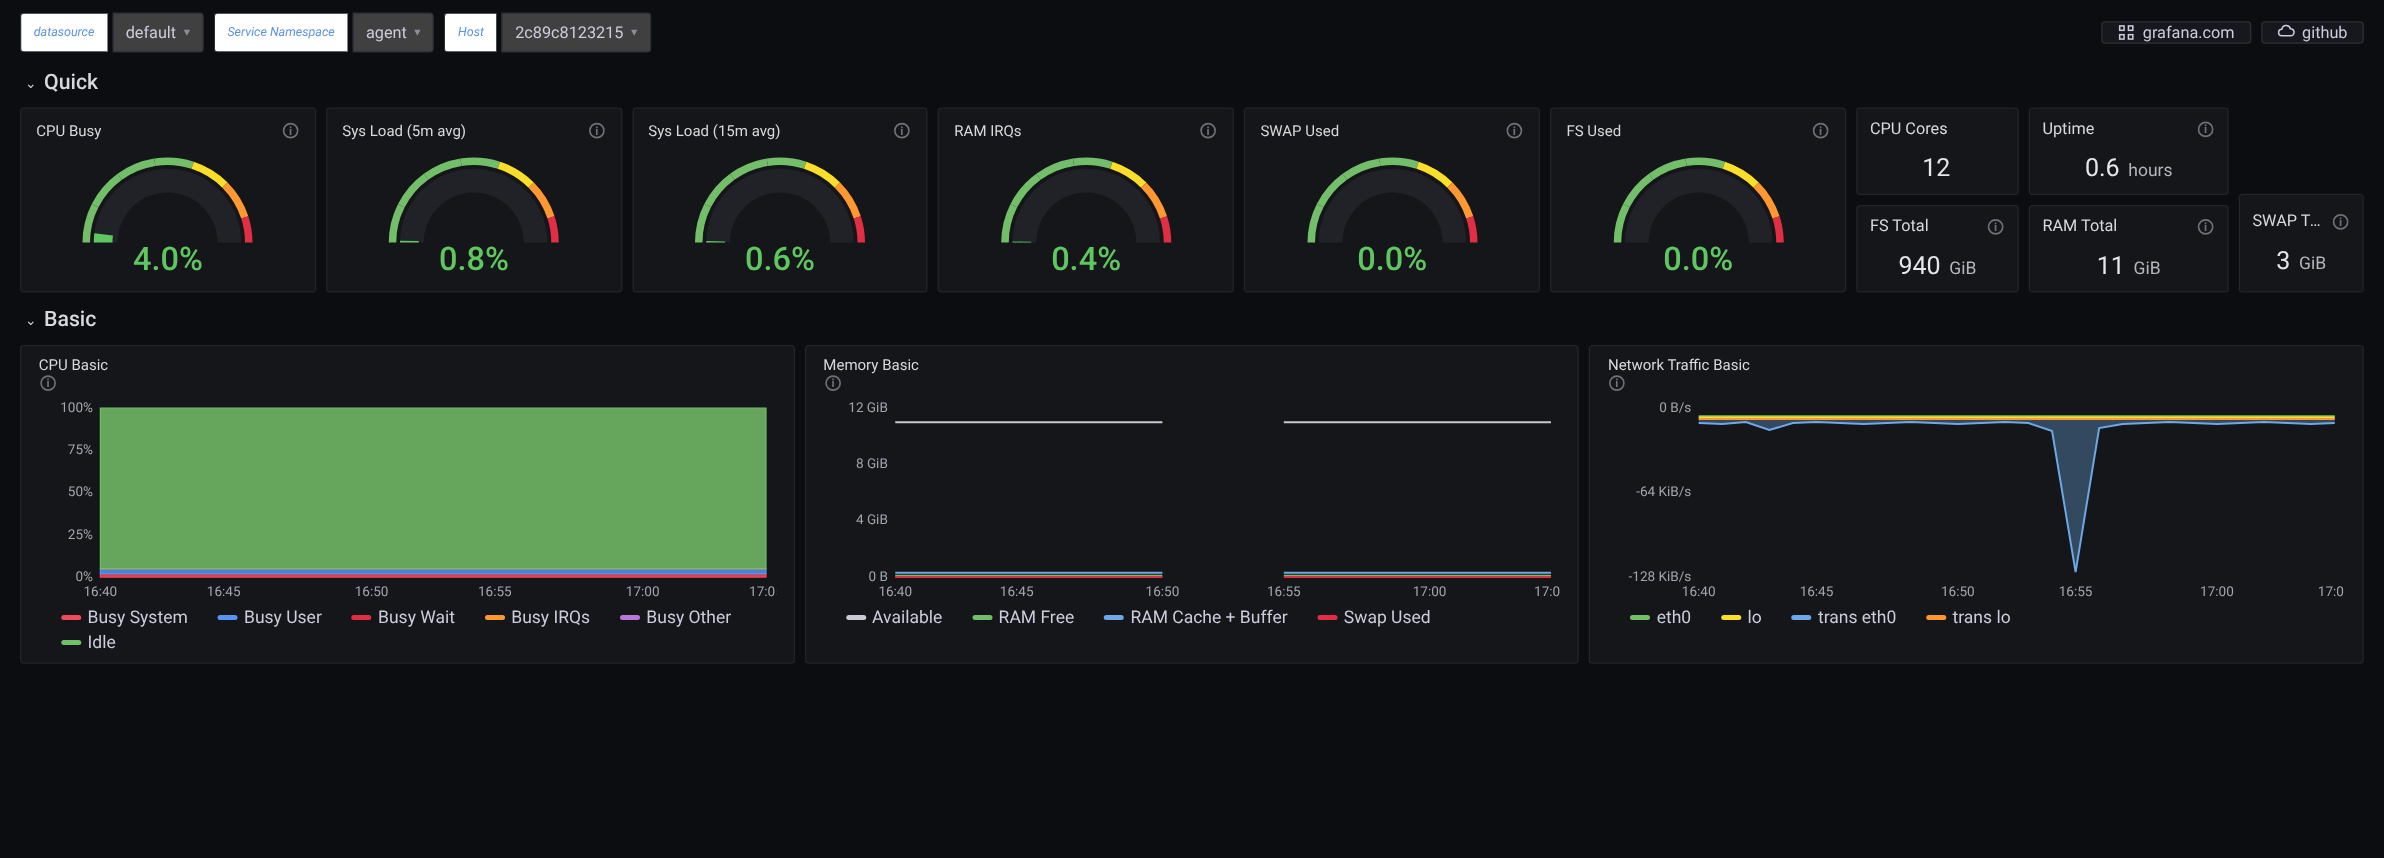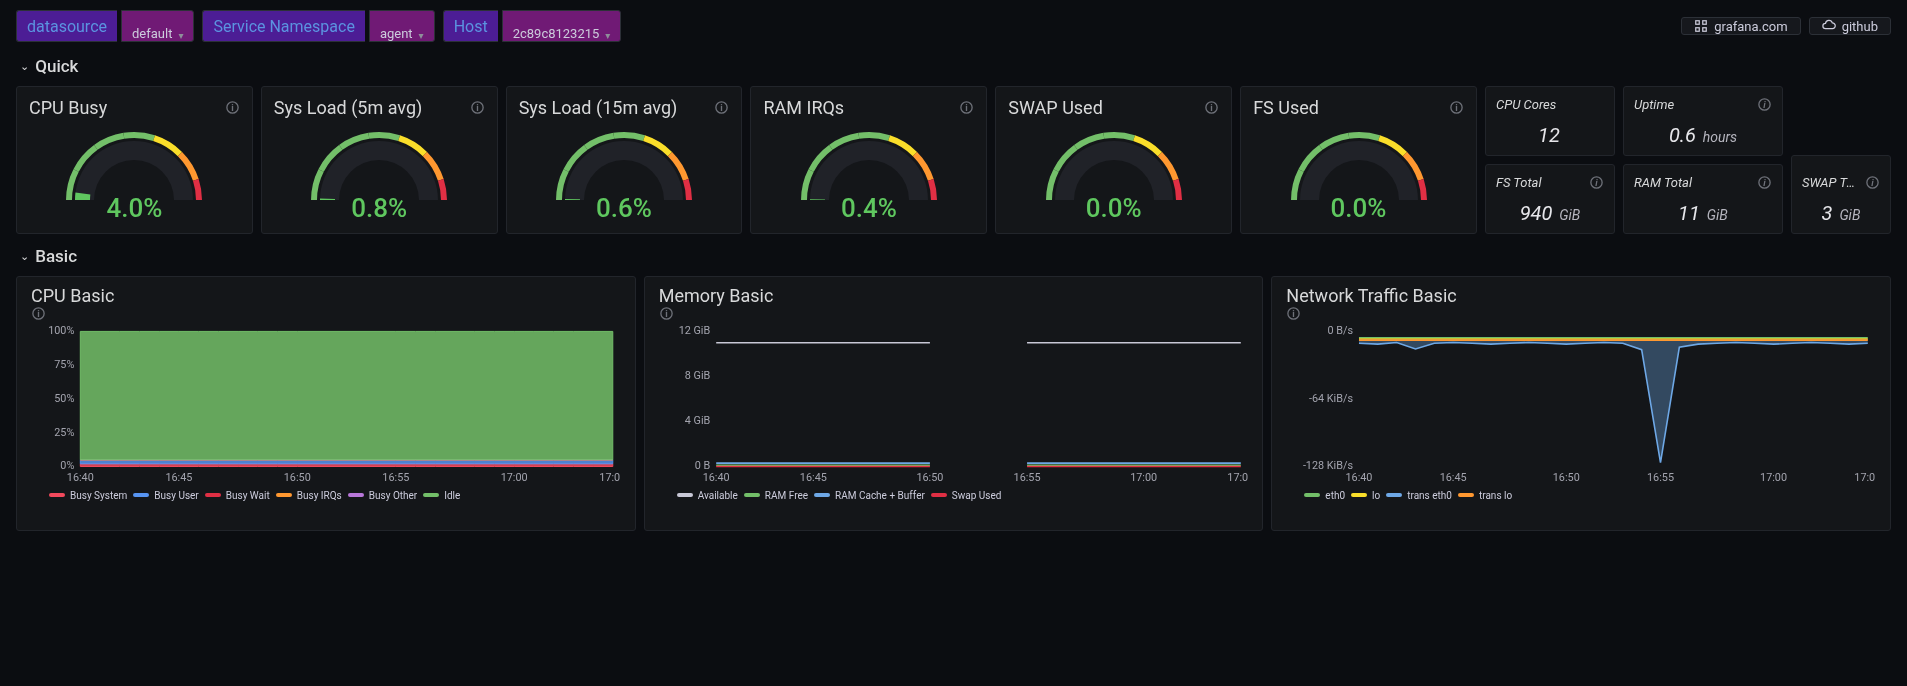--- a/index.html
+++ b/index.html
@@ -17,39 +17,40 @@
     gap: 8px;
     margin-bottom: 14px;
   }
   .chip-group {
     display: flex;
     gap: 4px;
   }
   .chip {
     height: 32px;
     display: flex;
-    align-items: flex-end;
+    align-items: center;
     padding: 0 10px;
     border: 1px solid #2c3037;
     border-radius: 3px;
-    background: #701a75;
+    background: #404040;
     font-size: 13px;
     cursor: pointer;
   }
   .chip-label {
     color: #5b93e0;
     padding: 0 10px;
     height: 32px;
     display: flex;
     align-items: center;
     border: 1px solid #2c3037;
     border-right: none;
     border-radius: 3px 0 0 3px;
-    background: #4c1d95;
-    font-size: 16px;
+    background: #ffffff;
+    font-size: 10px;
+    font-style: italic;
   }
   .chip-val {
     border-radius: 0 3px 3px 0;
     color: #ccccdc;
   }
   .chev {
     margin-left: 6px;
     font-size: 10px;
     color: #8e8e9a;
   }
@@ -95,21 +96,21 @@
   }
   .gauge-panel {
     flex: 1;
     min-width: 0;
     height: 148px;
     padding: 10px 12px 4px 12px;
     display: flex;
     flex-direction: column;
   }
   .gauge-panel .title-row { display: flex; align-items: center; gap: 8px; }
-  .panel-title { font-size: 18px; color: #d8d9da; white-space: nowrap; overflow: hidden; text-overflow: ellipsis; flex: 1; }
+  .panel-title { font-size: 12px; color: #d8d9da; white-space: nowrap; overflow: hidden; text-overflow: ellipsis; flex: 1; }
   .info-ic { width: 15px; height: 15px; flex: 0 0 auto; }
   .info-ic circle { fill: none; stroke: #6e7179; stroke-width: 1.4; }
   .info-ic text { fill: #6e7179; font-size: 10px; font-weight: bold; }
   .gauge-body {
     flex: 1;
     display: flex;
     justify-content: center;
     position: relative;
   }
   svg.gauge { width: 160px; height: 90px; }
@@ -124,23 +125,22 @@
     display: flex;
     flex-direction: column;
     gap: 8px;
     width: 130px;
   }
   .stat-panel {
     flex: 1;
     padding: 8px 10px;
     display: flex;
     flex-direction: column;
-    justify-content: flex-end;
+    justify-content: center;
     gap: 11px;
-    font-style: italic;
   }
   .stat-panel .title-row { display: flex; align-items: center; gap: 6px; }
   .stat-title { font-size: 13px; color: #d8d9da; white-space: nowrap; overflow: hidden; text-overflow: ellipsis; flex: 1; }
   .stat-value {
     text-align: center;
     font-size: 20px;
     color: #e6e6ea;
   }
   .stat-value .unit { font-size: 14px; color: #b5b5be; margin-left: 2px; }
   .basic-row {
@@ -154,22 +154,22 @@
     display: flex;
     flex-direction: column;
   }
   .chart-area {
     flex: 1;
     position: relative;
   }
   .legend {
     display: flex;
     flex-wrap: wrap;
-    gap: 4px 6px;
-    font-size: 10px;
+    gap: 4px 24px;
+    font-size: 14px;
     padding: 4px 2px 0 18px;
     min-height: 40px;
     align-content: flex-start;
   }
   .leg-item { display: flex; align-items: center; gap: 5px; cursor: pointer; }
   .leg-sw { width: 16px; height: 4px; border-radius: 2px; }
   .leg-lbl { color: #ccccdc; }
   svg.plot { width: 100%; height: 100%; }
   .axis-label { font-size: 11px; fill: #a3a4ae; }
 </style>

